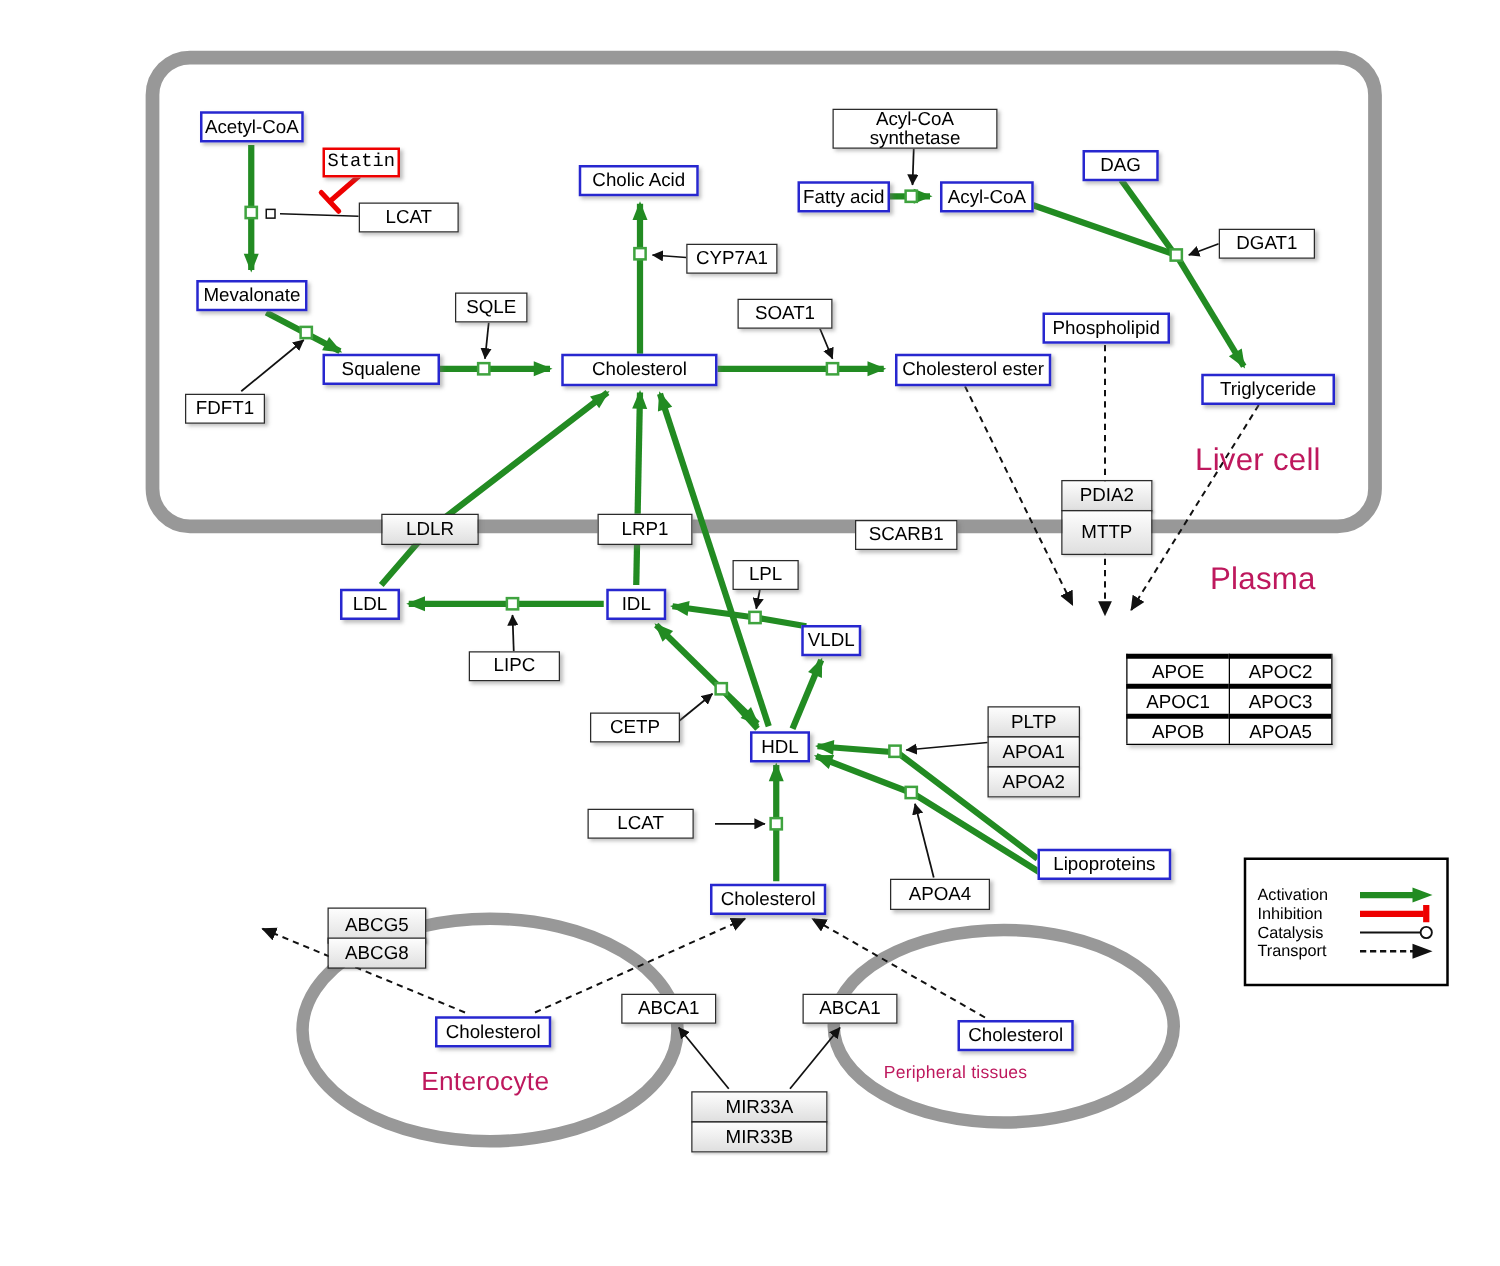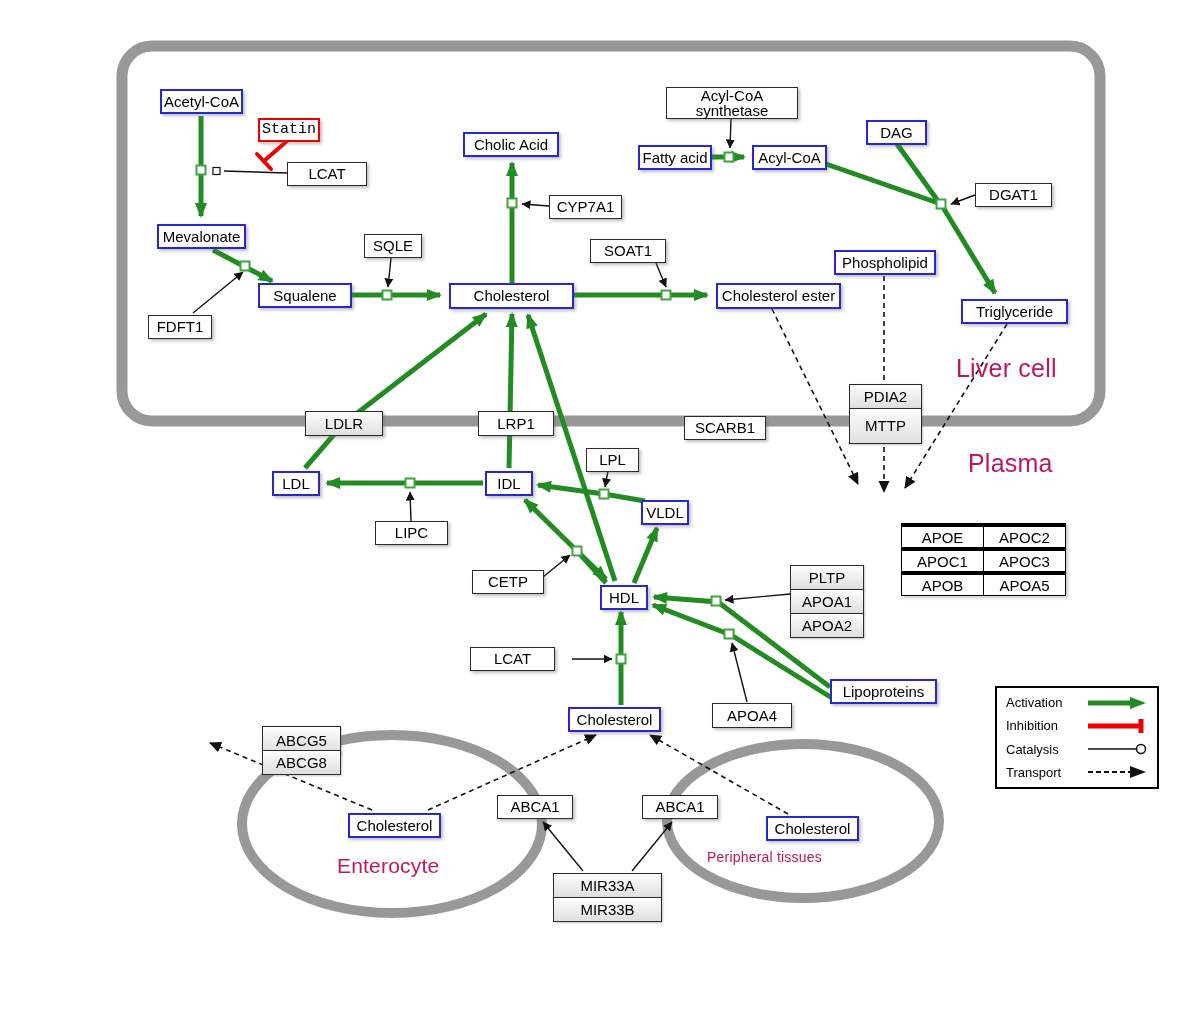--- a/index.html
+++ b/index.html
@@ -13,21 +13,21 @@
   .inh{border:2px solid #ee0000;font-family:Liberation Mono, monospace;}
   .gray{background:linear-gradient(#fdfdfd,#dfdfdf);text-align:right;}
   .stacked{box-shadow:1px 1px 2px rgba(110,110,110,.4);}
   .region-label{position:absolute;color:#be185d;font-weight:normal;letter-spacing:.2px;}
   .apo-table{position:absolute;left:901px;top:523px;display:grid;grid-template-columns:82px 82px;
              border-right:1px solid #000;border-bottom:1px solid #000;background:#fff;
              box-shadow:2px 2px 3px rgba(110,110,110,.35);}
   .apo-cell{border-left:1px solid #000;border-top:4px solid #000000;width:82px;height:24px;
             display:flex;align-items:center;justify-content:center;font-size:15px;box-sizing:border-box;}
   .legend{position:absolute;left:995px;top:686px;width:164px;height:103px;border:2px solid #000;
-          background:#fff;box-sizing:border-box;padding:7px 9px;display:flex;flex-direction:column;
+          background:#fff;box-sizing:border-box;padding:20px 9px;display:flex;flex-direction:column;
           justify-content:space-between;}
   .legend-row{display:flex;align-items:center;justify-content:space-between;font-size:13px;color:#000;}
 </style>
 </head>
 <body>
 
 <div id="canvas">
 
 <svg id="edges" width="1200" height="1013" viewBox="0 0 1200 1013">
   <defs>

